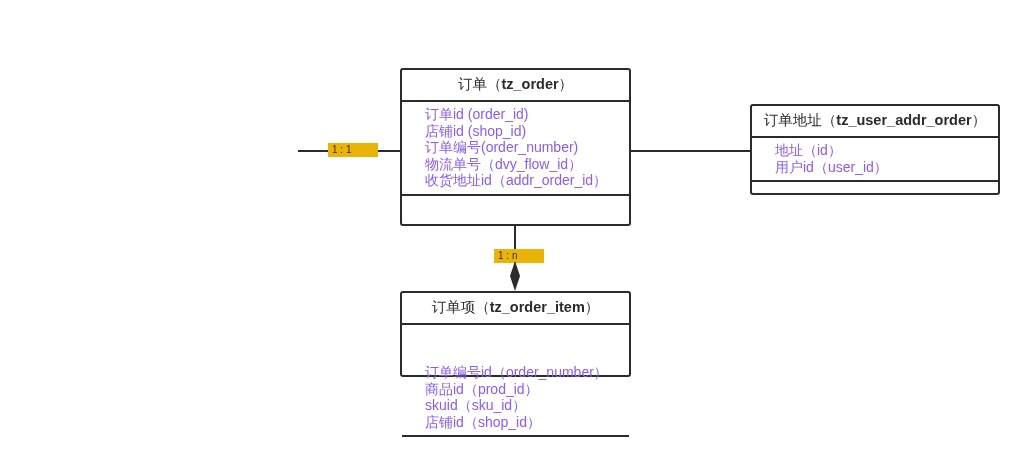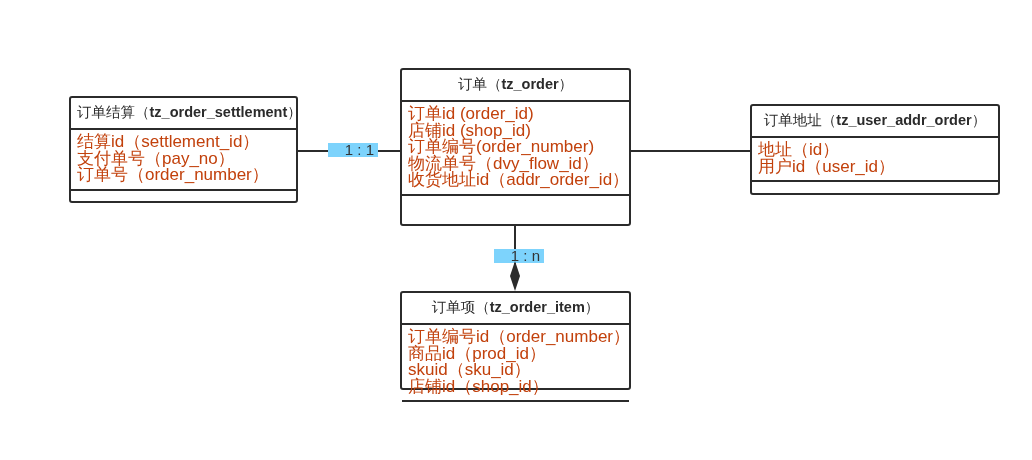--- a/index.html
+++ b/index.html
@@ -39,50 +39,50 @@
     line-height: 1.2;
     padding: 6px 6px 7px 6px;
     border-bottom: 2px solid #2b2b2b;
     white-space: nowrap;
   }
   .entity-header .tbl {
     font-weight: bold;
   }
   .entity-attrs {
     box-sizing: border-box;
-    padding: 4px 6px 5px 6px;
+    padding: 4px 6px 5px 23px;
     border-bottom: 2px solid #2b2b2b;
-    color: #c2410c;
-    font-size: 17px;
+    color: #8b5cf6;
+    font-size: 14px;
     line-height: 16.5px;
   }
   .attr {
     white-space: nowrap;
   }
   .entity-footer {
     flex: 1 1 auto;
     min-height: 20px;
   }
 
   
   .conn-line {
     position: absolute;
     background: #2b2b2b;
     z-index: 1;
   }
   .conn-label {
     position: absolute;
-    background: #7dd3fc;
+    background: #eab308;
     color: #333333;
-    font-size: 15px;
+    font-size: 10px;
     line-height: 14px;
     padding: 0 4px;
     white-space: nowrap;
     z-index: 3;
-    text-align: right;
+    text-align: left;
   }
   .arrow-diamond {
     position: absolute;
     z-index: 3;
   }
 </style>
 </head>
 <body>
 
 <div id="canvas">
@@ -91,31 +91,20 @@
   <div class="conn-label" style="left:328px; top:143px; width:42px;">1 : 1</div>
 
   <div class="conn-line" style="left:631px; top:150px; width:119px; height:2px;"></div>
 
   <div class="conn-line" style="left:514px; top:226px; width:2px; height:40px;"></div>
   <div class="conn-label" style="left:494px; top:249px; width:42px;">1 : n</div>
   <svg class="arrow-diamond" width="16" height="30" viewBox="0 0 16 30" style="left:507px; top:261px;">
     <polygon points="8,0 13,15 8,30 3,15" fill="#2b2b2b"></polygon>
   </svg>
 
-  <div class="entity" style="left:69px; top:96px; width:229px; height:107px;">
-    <div class="entity-header">
-      <span>订单结算</span><span>（</span><span class="tbl">tz_order_settlement</span><span>）</span>
-    </div>
-    <div class="entity-attrs">
-      <div class="attr">结算id（settlement_id）</div>
-      <div class="attr">支付单号（pay_no）</div>
-      <div class="attr">订单号（order_number）</div>
-    </div>
-    <div class="entity-footer"></div>
-  </div>
 
   <div class="entity" style="left:400px; top:68px; width:231px; height:158px;justify-content:center;">
     <div class="entity-header">
       <span>订单</span><span>（</span><span class="tbl">tz_order</span><span>）</span>
     </div>
     <div class="entity-attrs">
       <div class="attr">订单id (order_id)</div>
       <div class="attr">店铺id (shop_id)</div>
       <div class="attr">订单编号(order_number)</div>
       <div class="attr">物流单号（dvy_flow_id）</div>
@@ -128,21 +117,21 @@
     <div class="entity-header">
       <span>订单地址</span><span>（</span><span class="tbl">tz_user_addr_order</span><span>）</span>
     </div>
     <div class="entity-attrs">
       <div class="attr">地址（id）</div>
       <div class="attr">用户id（user_id）</div>
     </div>
     <div class="entity-footer"></div>
   </div>
 
-  <div class="entity" style="left:400px; top:291px; width:231px; height:99px;">
+  <div class="entity" style="left:400px; top:291px; width:231px; height:86px;gap:35px;">
     <div class="entity-header">
       <span>订单项</span><span>（</span><span class="tbl">tz_order_item</span><span>）</span>
     </div>
     <div class="entity-attrs">
       <div class="attr">订单编号id（order_number）</div>
       <div class="attr">商品id（prod_id）</div>
       <div class="attr">skuid（sku_id）</div>
       <div class="attr">店铺id（shop_id）</div>
     </div>
     <div class="entity-footer"></div>

